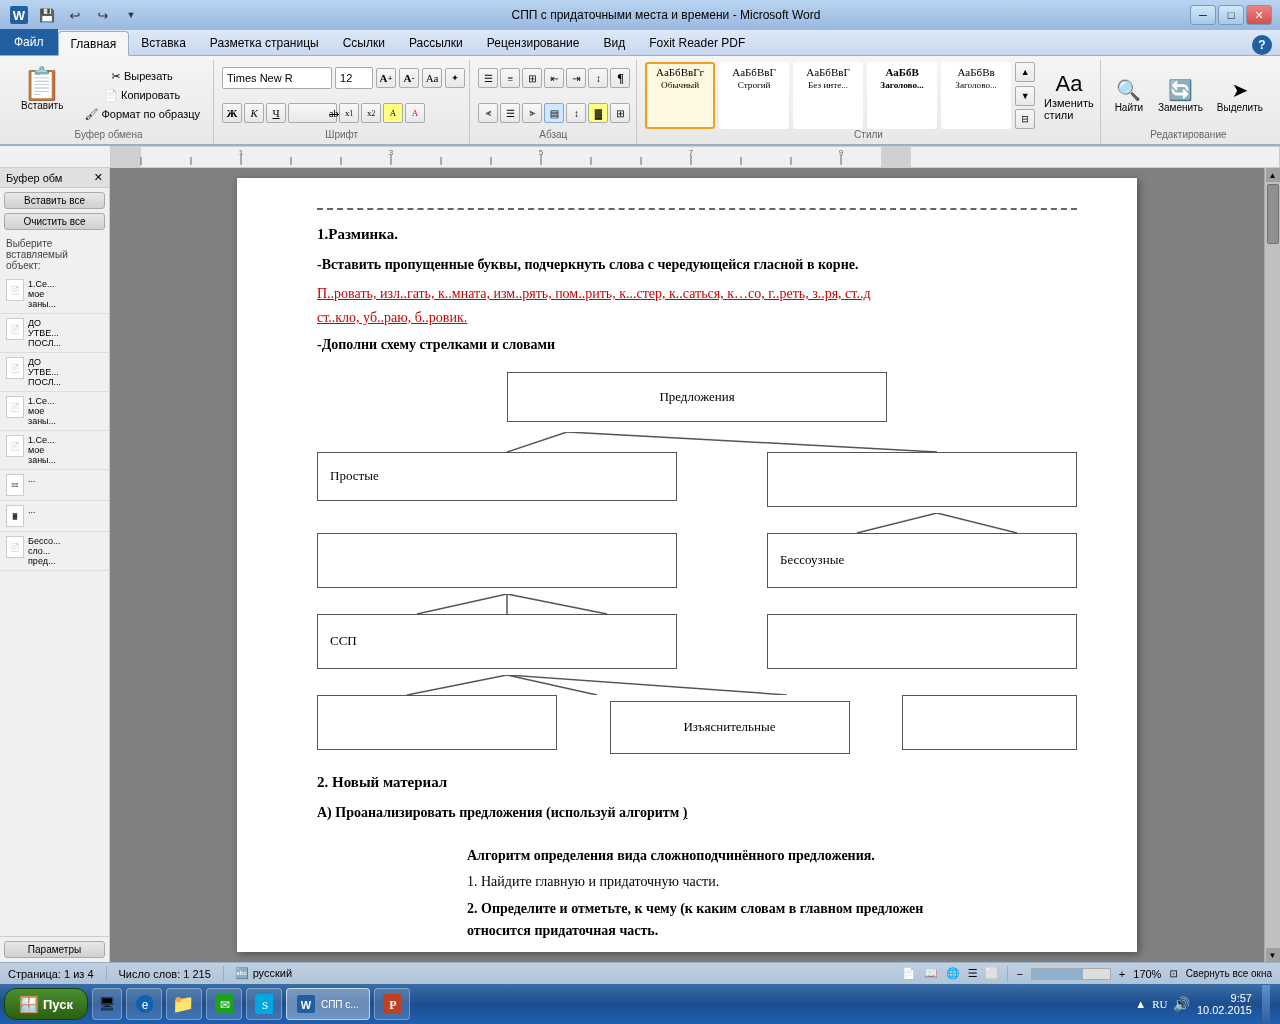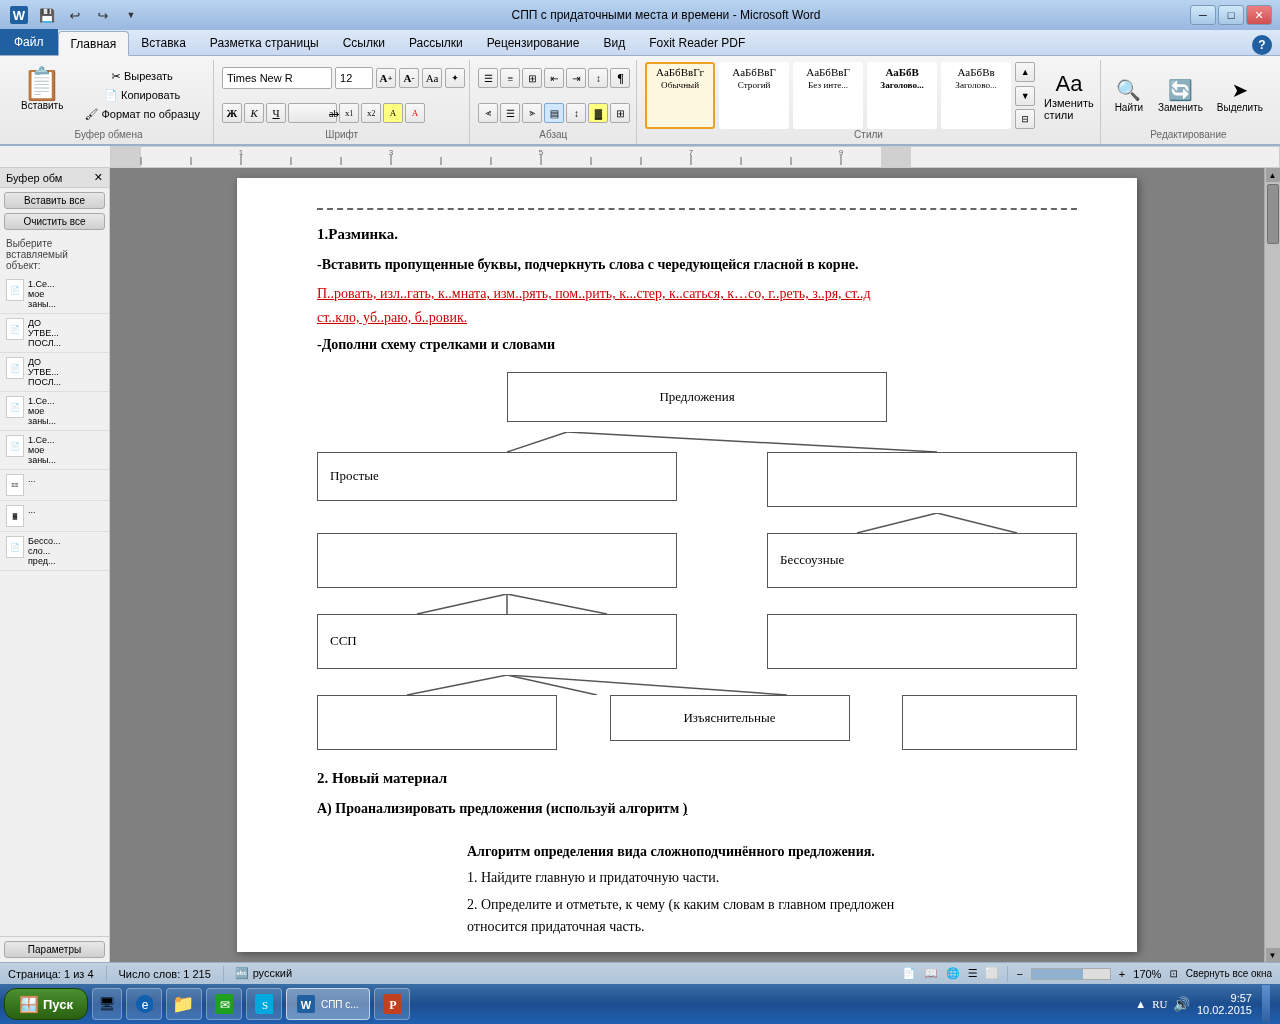--- a/index.html
+++ b/index.html
@@ -723,35 +723,35 @@
           </div>
 
           <svg width="100%" height="20" style="display:block; margin:0;">
             <line x1="190" y1="0" x2="90" y2="20" stroke="#555" stroke-width="1.5"></line>
             <line x1="190" y1="0" x2="280" y2="20" stroke="#555" stroke-width="1.5"></line>
             <line x1="190" y1="0" x2="470" y2="20" stroke="#555" stroke-width="1.5"></line>
           </svg>
 
           <div class="schema-bottom">
             <div class="schema-box" style="width:240px; height:55px;"></div>
-            <div class="schema-box" style="width:240px; height:46px;">Изъяснительные</div>
+            <div class="schema-box" style="width:240px; height:53px;margin-top:6px;">Изъяснительные</div>
             <div class="schema-box" style="width:175px; height:55px;"></div>
           </div>
         </div>
 
         <div class="doc-heading" style="font-size:15px; margin-top:10px;">2. Новый материал</div>
 
         <div class="doc-heading" style="font-size:14px;">
           А) Проанализировать предложения (используй  алгоритм <span style="text-decoration:underline;">)</span>
         </div>
 
         <div style="margin-left:150px; margin-top:20px;">
           <div style="font-weight:bold; font-size:14px; margin-bottom:4px;">Алгоритм определения вида сложноподчинённого предложения.</div>
           <div style="font-size:14px; margin-bottom:4px;">1. Найдите главную и придаточную части.</div>
-          <div style="font-size:14px; margin-bottom:4px;">2. Определите и отметьте, к чему (к каким словам в главном предложен<br>относится придаточная часть.</div>
+          <div style="font-size:14px; margin-bottom:4px;font-weight:bold;">2. Определите и отметьте, к чему (к каким словам в главном предложен<br>относится придаточная часть.</div>
         </div>
       </div>
     </div>
   </div>
 
   <div style="width:16px; background:#c0c0c0; border-left:1px solid #aaa; display:flex; flex-direction:column; align-items:center;">
     <div style="background:#a0a0a0; width:14px; height:14px; display:flex; align-items:center; justify-content:center; cursor:pointer; font-size:8px;">▲</div>
     <div style="background:#909090; width:12px; height:60px; margin-top:2px; border:1px solid #707070; border-radius:2px;"></div>
     <div style="margin-top:auto; background:#a0a0a0; width:14px; height:14px; display:flex; align-items:center; justify-content:center; cursor:pointer; font-size:8px;">▼</div>
   </div>

